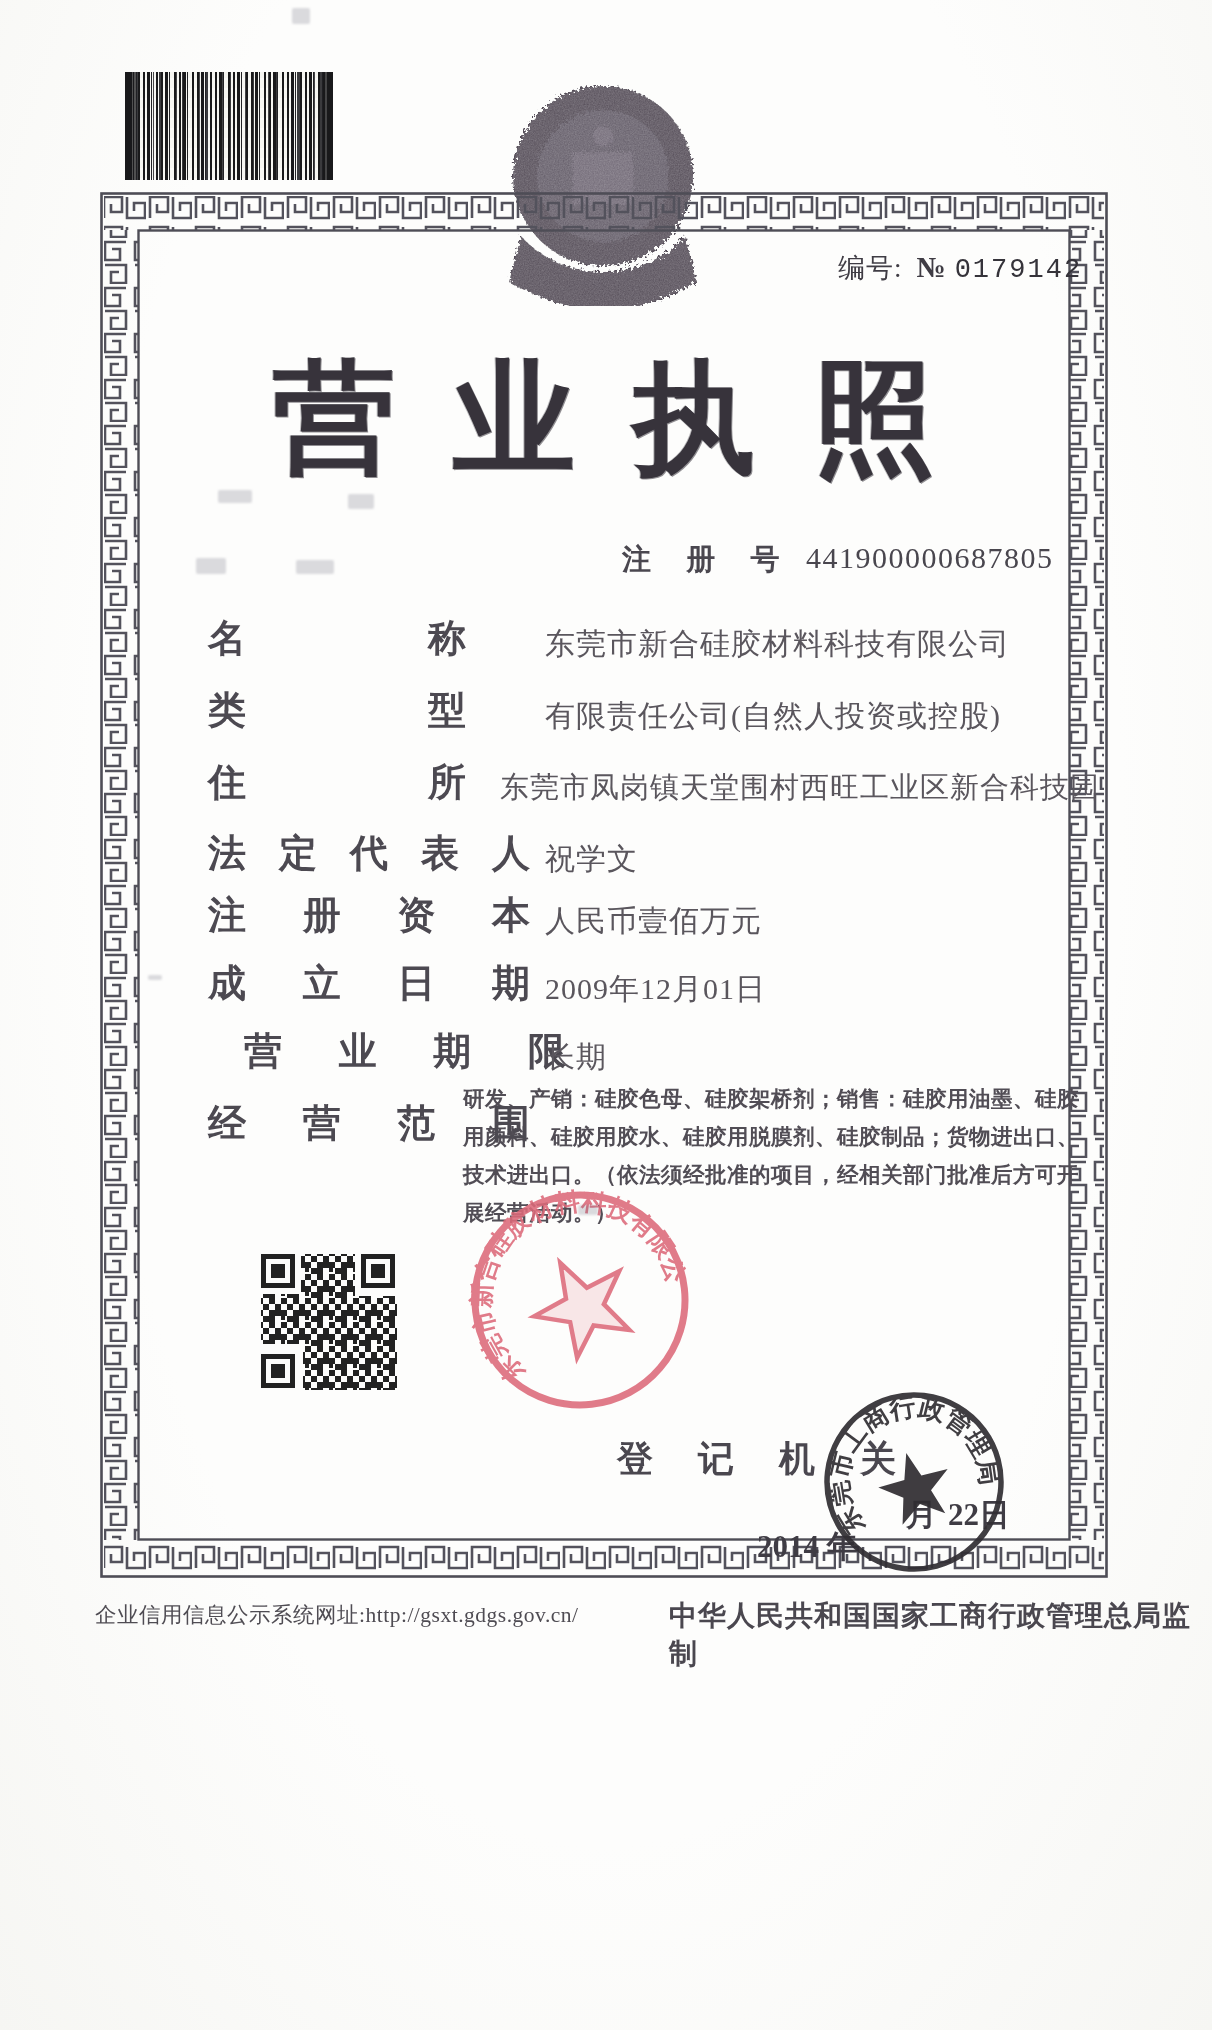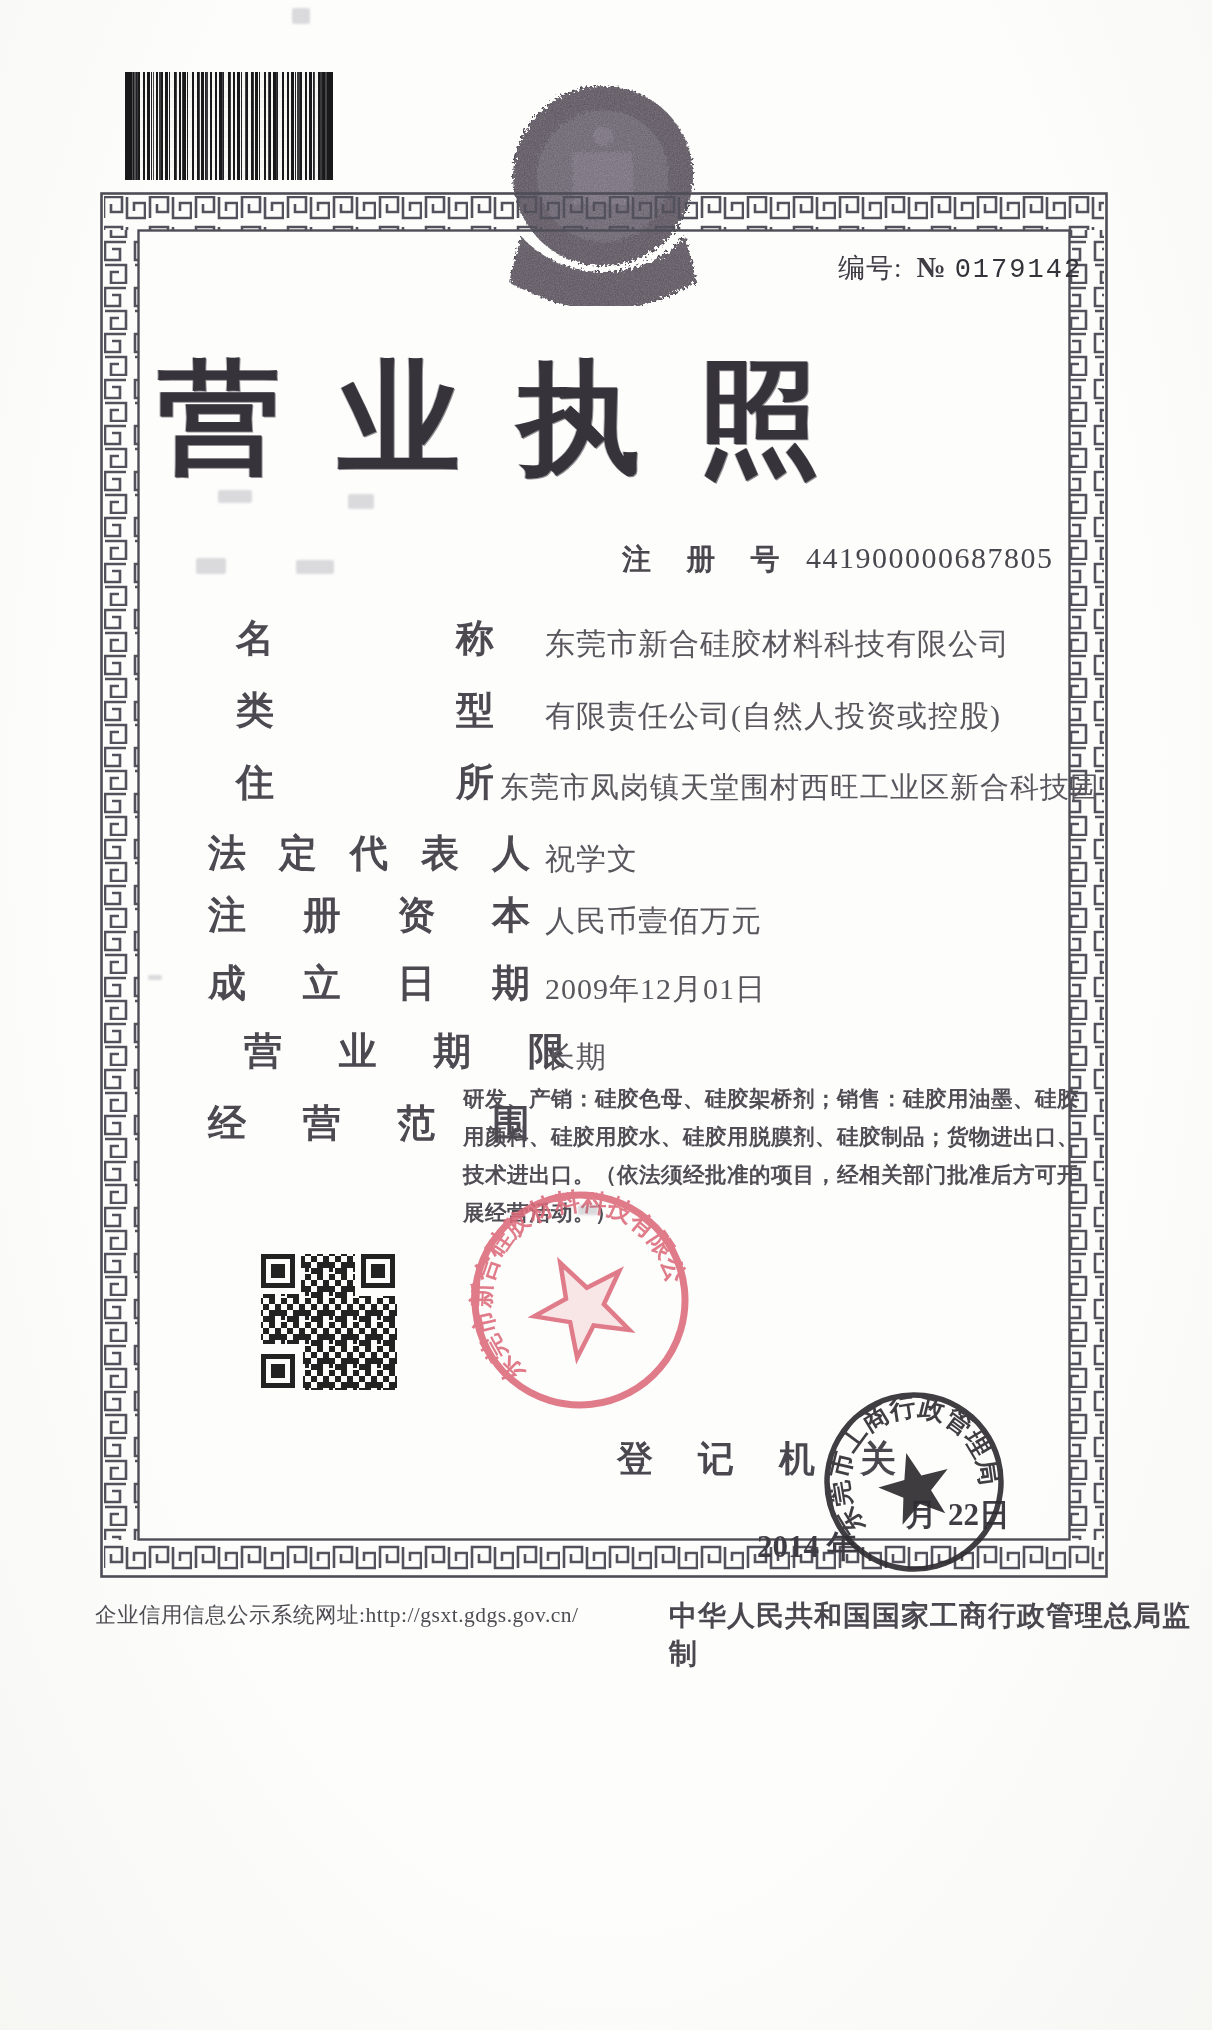--- a/index.html
+++ b/index.html
@@ -23,32 +23,32 @@
 
   
   .emblem{left:497px;top:78px;}
 
   
   .serial{left:838px;top:250px;font-size:27px;color:#3f3c44;letter-spacing:1px;white-space:nowrap;}
   .serial .nsym{font-weight:700;font-size:29px;padding:0 8px 0 14px;}
   .serial .num{font-family:"Liberation Mono",monospace;font-size:27px;letter-spacing:2px;color:#35333a;}
 
   
-  .title{left:100px;top:338px;width:1008px;text-align:left;font-family:Liberation Mono, monospace;
+  .title{left:100px;top:338px;width:1008px;text-align:center;font-family:Liberation Mono, monospace;
     font-weight:900;font-size:122px;letter-spacing:58px;text-indent:58px;color:#3a373e;
     text-shadow:1px 1px 0 rgba(58,55,62,.55), -1px 0 0 rgba(58,55,62,.35);filter:blur(.4px) contrast(1.05);}
 
   
   .regno-label{left:622px;top:540px;font-size:29px;letter-spacing:14px;color:#4a474f;font-weight:600;white-space:nowrap;}
   .regno-value{left:806px;top:541px;font-size:30px;letter-spacing:1.5px;color:#49464e;font-family:"Liberation Serif",serif;}
 
   
   .flabel{left:208px;font-size:38px;font-weight:600;color:#4c4951;line-height:1.1;
     text-align:justify;text-align-last:justify;text-justify:inter-character;}
-  .w2{width:258px;margin-left:28px;} .w4{width:322px;}
+  .w2{width:258px;} .w4{width:322px;}
   .fvalue{left:545px;font-size:30px;color:#5a565d;letter-spacing:1px;white-space:nowrap;}
   .addr{left:500px;font-size:29px;}
   .scope{left:463px;top:1080px;width:620px;font-size:21.5px;line-height:38px;color:#514d55;
     letter-spacing:.5px;white-space:normal;font-weight:600;}
 
   
   .registrar{left:617px;top:1435px;font-size:36px;letter-spacing:18px;font-weight:600;color:#4a474f;white-space:nowrap;}
   .dt{top:1494px;font-size:31px;color:#3f3c44;font-weight:600;white-space:nowrap;}
   .dt-year{left:757px;margin-top:32px;} .dt-month{left:906px;} .dt-day{left:948px;}
 

